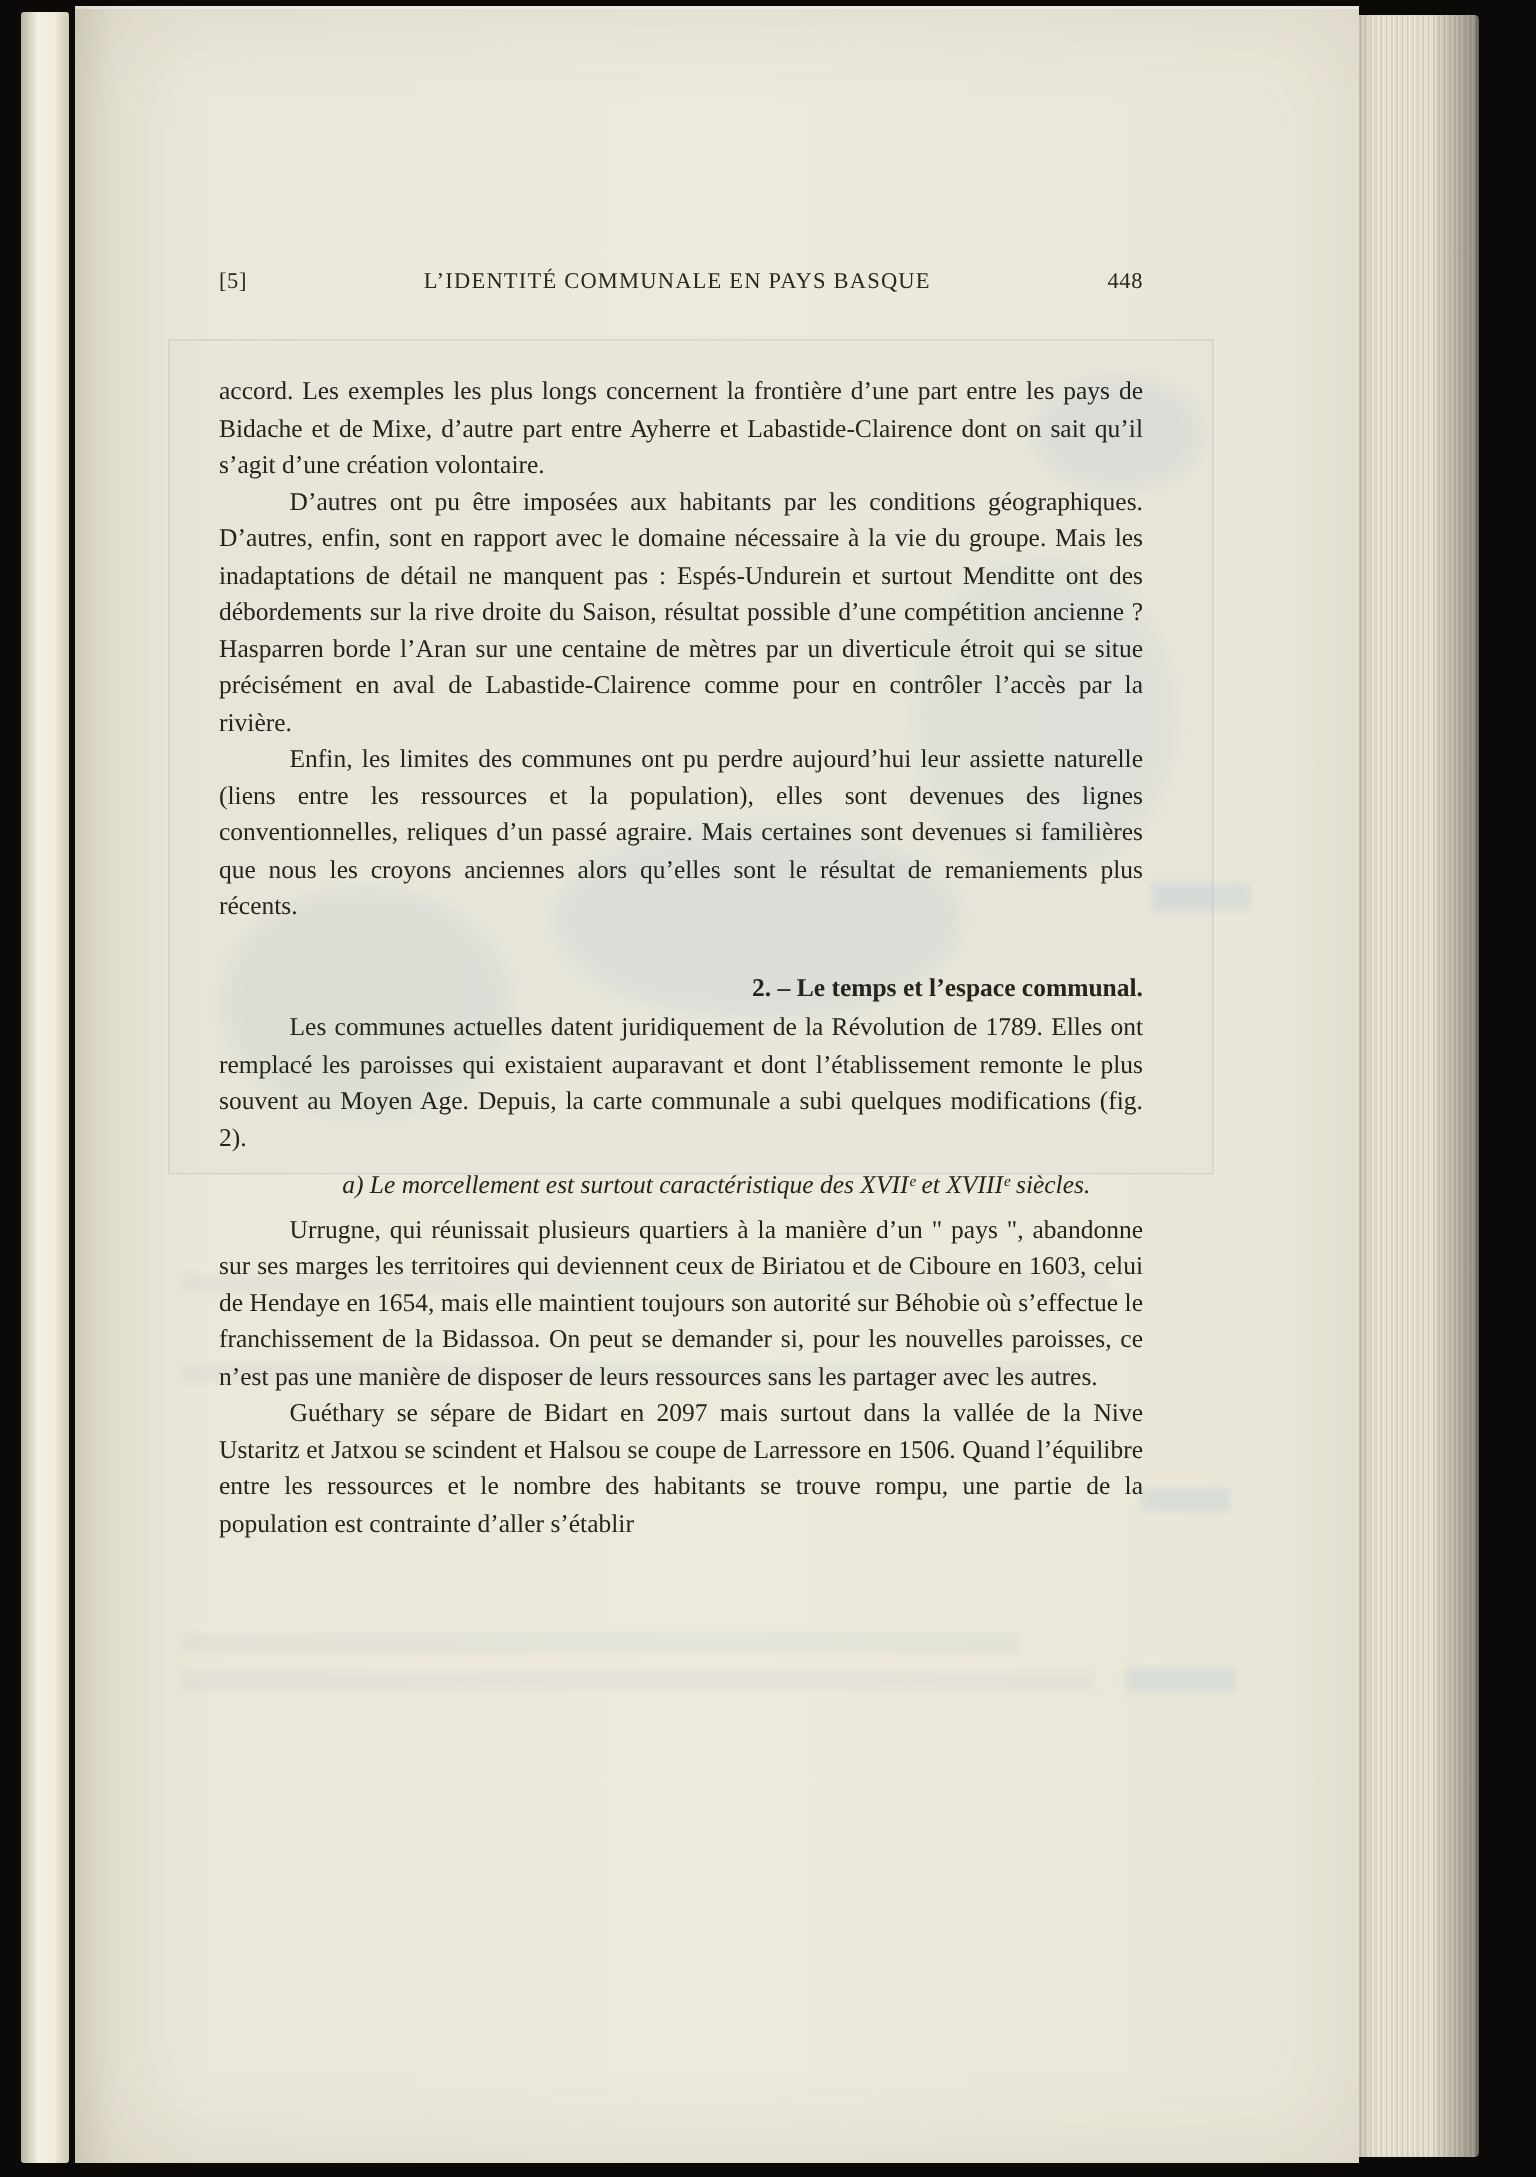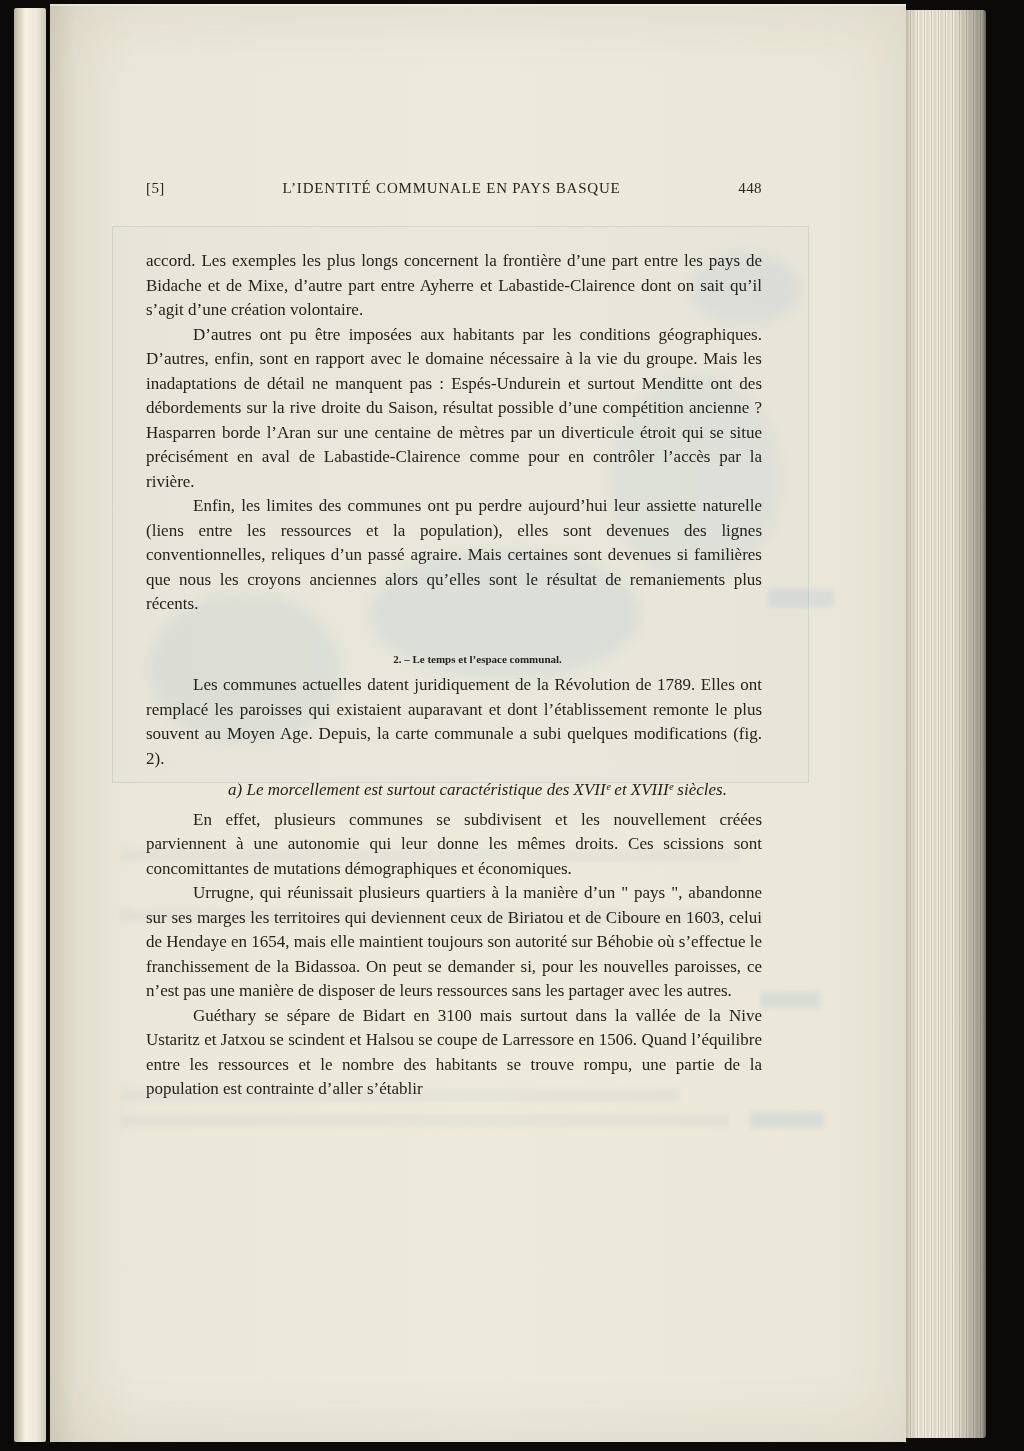--- a/index.html
+++ b/index.html
@@ -88,24 +88,24 @@
     line-height: 24.5px;
     text-align: justify;
     hyphens: auto;
     -webkit-hyphens: auto;
   }
   .text-block p { margin: 0; text-indent: 47px; }
   .text-block p.noindent { text-indent: 0; }
   .section-heading {
     margin: 30px 0 2px 0;
     font-weight: bold;
-    font-size: 11px;
+    font-size: 17px;
     line-height: 24.5px;
     text-indent: 47px;
-    text-align: center;
+    text-align: right;
   }
   .sub-heading {
     margin: 7px 0 5px 0;
     font-style: italic;
     font-size: 17px;
     line-height: 24.5px;
     text-indent: 47px;
     text-align: center;
   }
   .gap-before { margin-top: 7px; }
@@ -146,23 +146,22 @@
         <p class="noindent">accord. Les exemples les plus longs concernent la frontière d’une part entre les pays de Bidache et de Mixe, d’autre part entre Ayherre et Labastide-Clairence dont on sait qu’il s’agit d’une création volontaire.</p>
         <p>D’autres ont pu être imposées aux habitants par les conditions géographiques. D’autres, enfin, sont en rapport avec le domaine nécessaire à la vie du groupe. Mais les inadaptations de détail ne manquent pas : Espés-Undurein et surtout Menditte ont des débordements sur la rive droite du Saison, résultat possible d’une compétition ancienne ? Hasparren borde l’Aran sur une centaine de mètres par un diverticule étroit qui se situe précisément en aval de Labastide-Clairence comme pour en contrôler l’accès par la rivière.</p>
         <p>Enfin, les limites des communes ont pu perdre aujourd’hui leur assiette naturelle (liens entre les ressources et la population), elles sont devenues des lignes conventionnelles, reliques d’un passé agraire. Mais certaines sont devenues si familières que nous les croyons anciennes alors qu’elles sont le résultat de remaniements plus récents.</p>
 
         <div class="section-heading">2. – Le temps et l’espace communal.</div>
 
         <p>Les communes actuelles datent juridiquement de la Révolution de 1789. Elles ont remplacé les paroisses qui existaient auparavant et dont l’établissement remonte le plus souvent au Moyen Age. Depuis, la carte communale a subi quelques modifications (fig. 2).</p>
 
         <div class="sub-heading">a) Le morcellement est surtout caractéristique des XVIIᵉ et XVIIIᵉ siècles.</div>
 
-        <p>En effet, plusieurs communes se subdivisent et les nouvellement créées parviennent à une autonomie qui leur donne les mêmes droits. Ces scissions sont concomittantes de mutations démographiques et économiques.</p>
         <p>Urrugne, qui réunissait plusieurs quartiers à la manière d’un " pays ", abandonne sur ses marges les territoires qui deviennent ceux de Biriatou et de Ciboure en 1603, celui de Hendaye en 1654, mais elle maintient toujours son autorité sur Béhobie où s’effectue le franchissement de la Bidassoa. On peut se demander si, pour les nouvelles paroisses, ce n’est pas une manière de disposer de leurs ressources sans les partager avec les autres.</p>
-        <p class="gap-before">Guéthary se sépare de Bidart en 3100 mais surtout dans la vallée de la Nive Ustaritz et Jatxou se scindent et Halsou se coupe de Larressore en 1506. Quand l’équilibre entre les ressources et le nombre des habitants se trouve rompu, une partie de la population est contrainte d’aller s’établir</p>
+        <p class="gap-before">Guéthary se sépare de Bidart en 2097 mais surtout dans la vallée de la Nive Ustaritz et Jatxou se scindent et Halsou se coupe de Larressore en 1506. Quand l’équilibre entre les ressources et le nombre des habitants se trouve rompu, une partie de la population est contrainte d’aller s’établir</p>
       </div>
 
     </div>
   </div>
 
   <div class="right-stack"></div>
 
 </div>
 
 </body></html>

